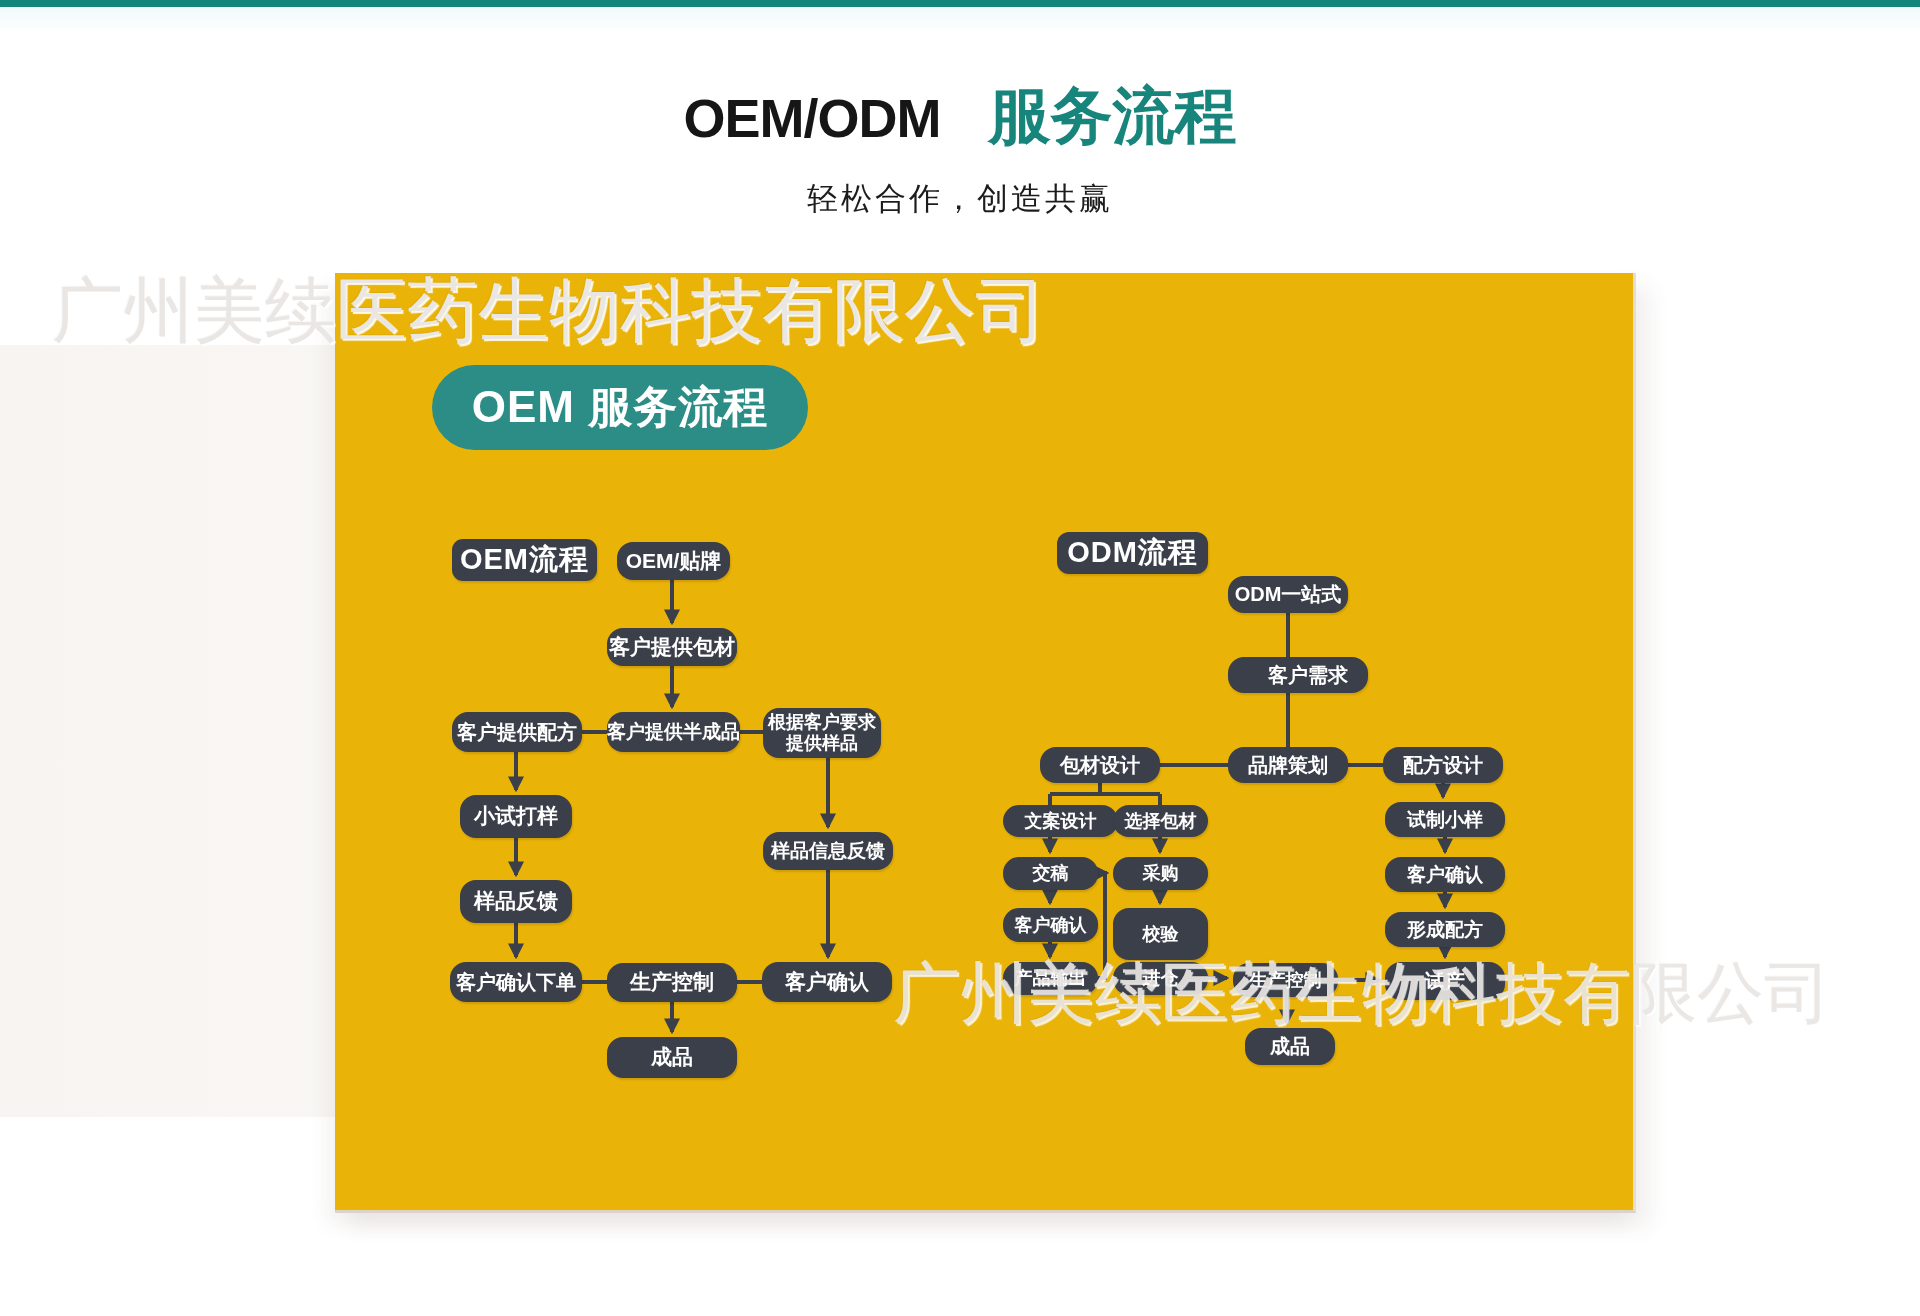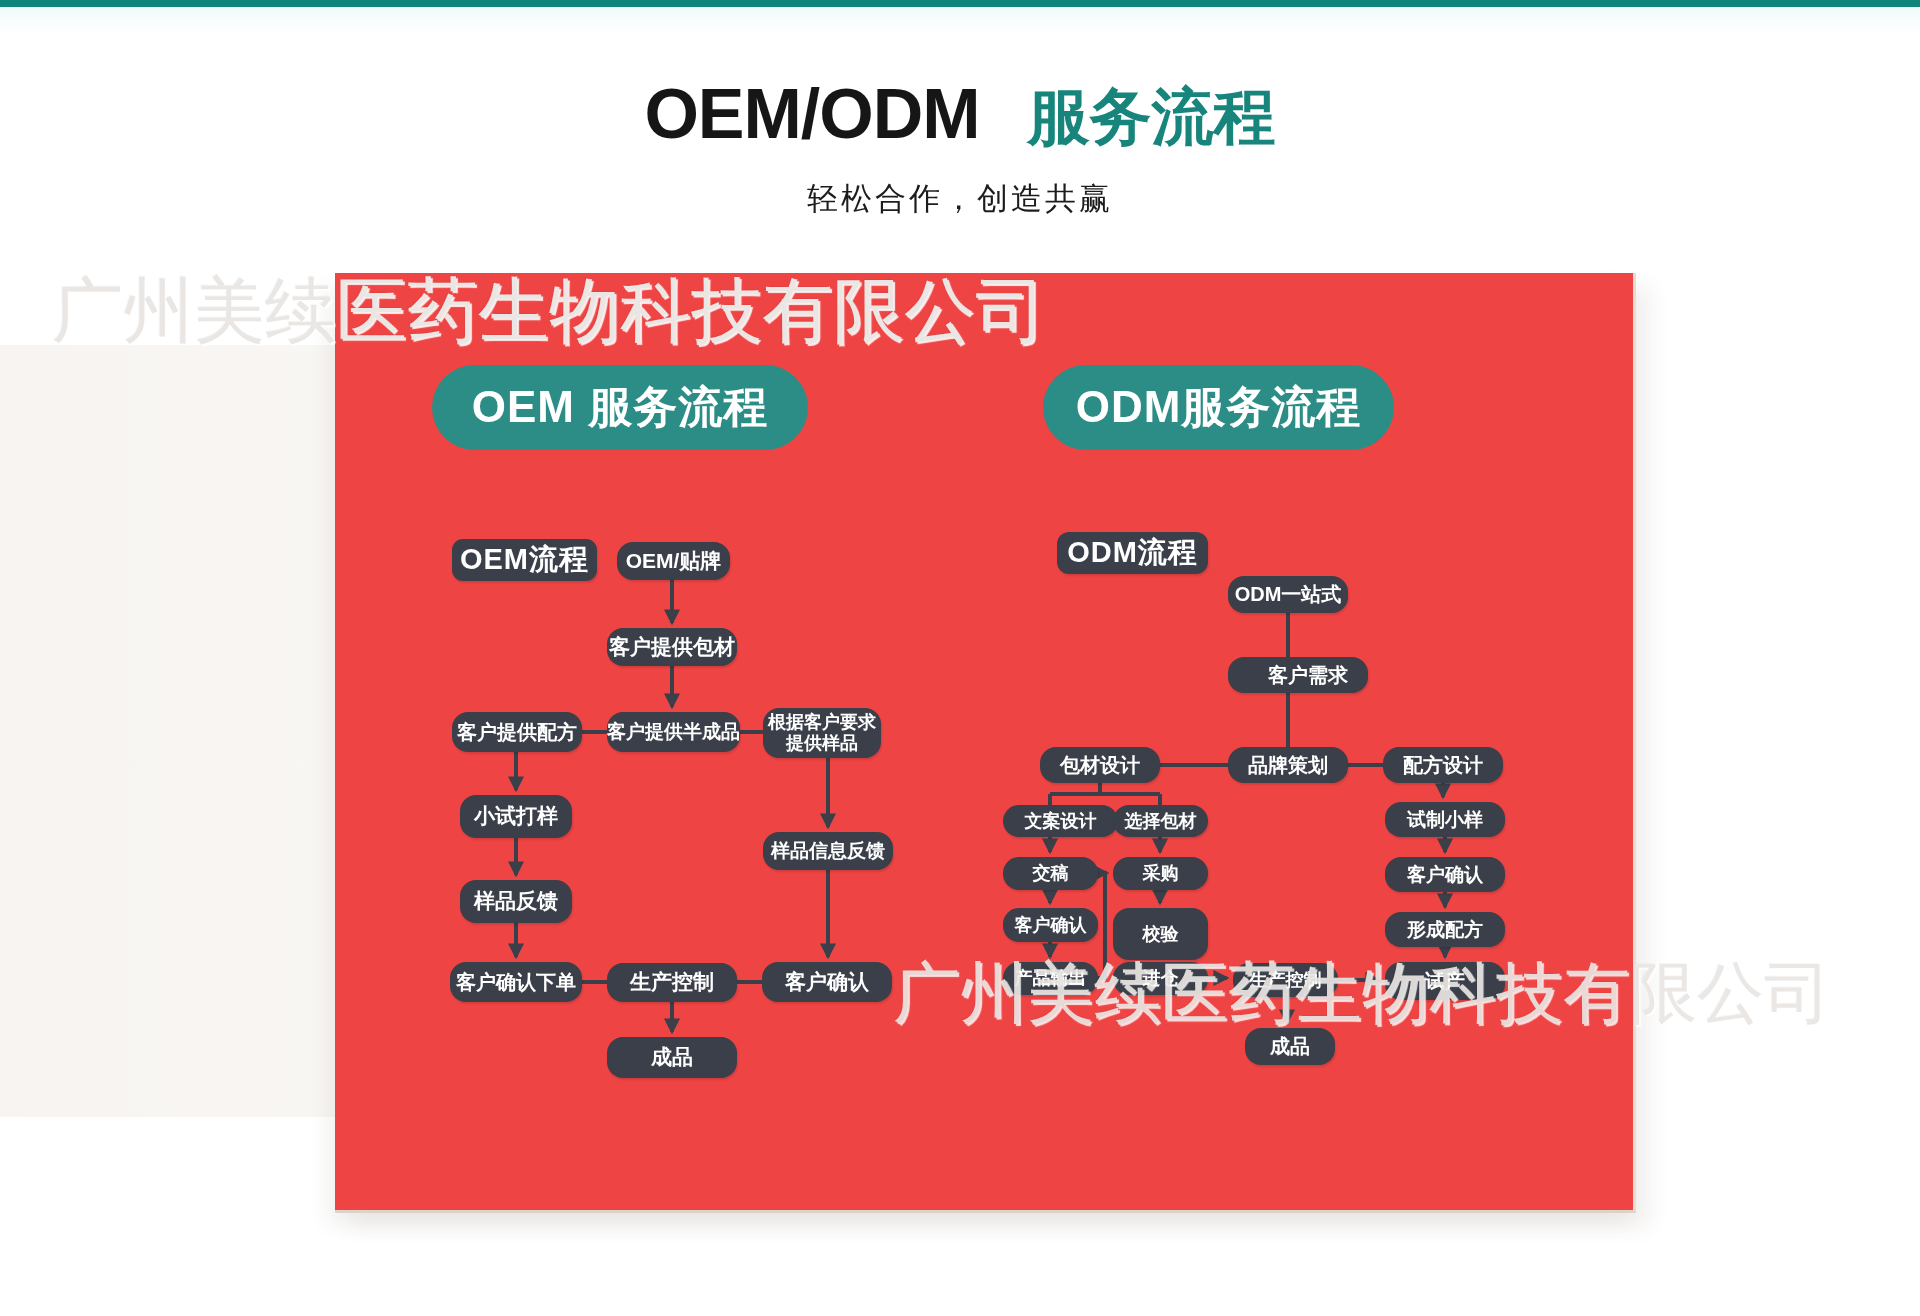--- a/index.html
+++ b/index.html
@@ -8,33 +8,33 @@
     background:#ffffff;
     font-family:"Liberation Sans","DejaVu Sans",sans-serif;
   }
   .topbar{position:absolute;left:0;top:0;width:1920px;height:7px;background:#11857b;}
   .topglow{position:absolute;left:0;top:7px;width:1920px;height:26px;
     background:linear-gradient(#f0fafb,#ffffff);}
   .bg-band{position:absolute;left:0;top:345px;width:1920px;height:772px;
     background:linear-gradient(90deg,#f7f4f1 0%,#fbf9f7 40%,#ffffff 75%);}
   .title-row{position:absolute;left:0;top:74px;width:1920px;text-align:center;
     white-space:nowrap;}
-  .title-latin{font-size:70px;font-weight:800;letter-spacing:-1px;color:#161616;
+  .title-latin{font-size:54px;font-weight:800;letter-spacing:-1px;color:#161616;
     display:inline-block;vertical-align:baseline;}
   .title-cjk{font-size:62px;font-weight:800;color:#17857c;display:inline-block;
     margin-left:48px;vertical-align:baseline;}
   .subtitle{position:absolute;left:0;top:178px;width:1920px;text-align:center;
     font-size:31px;color:#1c1c1c;letter-spacing:3px;}
   .watermark{position:absolute;color:#e9e6e3;white-space:nowrap;z-index:6;
     text-shadow:2px 2px 1px rgba(255,255,255,0.9),-1px -1px 1px rgba(0,0,0,0.04);
     pointer-events:none;}
   .wm1{left:52px;top:264px;font-size:71px;}
   .wm2{left:893px;top:948px;font-size:67px;opacity:0.92;}
   .card{position:absolute;left:335px;top:273px;width:1298px;height:937px;
-    background:#ef4444;z-index:1;
+    background:#eab308;z-index:1;
     border-right:3px solid #e6dcd4;border-bottom:3px solid #ddd2c9;
     box-shadow:-10px 12px 18px rgba(90,70,55,0.06),14px 14px 20px rgba(90,70,55,0.08);}
   .pill{position:absolute;background:#2b8d85;color:#ffffff;border-radius:44px;
     display:flex;align-items:center;justify-content:center;
     font-size:44px;font-weight:700;letter-spacing:1px;}
   .pill-oem{left:97px;top:92px;width:376px;height:85px;}
   .pill-odm{left:708px;top:92px;width:351px;height:85px;}
   .node{position:absolute;background:#3a3f49;color:#ffffff;border-radius:16px;
     display:flex;align-items:center;justify-content:center;text-align:center;
     font-weight:700;line-height:1.15;white-space:pre-line;
@@ -97,21 +97,20 @@
       <line x1="873" y1="705" x2="892" y2="705" marker-end="url(#arr)"></line>
       <line x1="1003" y1="707" x2="1044" y2="707" marker-end="url(#arr)"></line>
       <line x1="1110" y1="564" x2="1110" y2="579" marker-end="url(#arr)"></line>
       <line x1="1110" y1="619" x2="1110" y2="634" marker-end="url(#arr)"></line>
       <line x1="1110" y1="674" x2="1110" y2="684" marker-end="url(#arr)"></line>
       <line x1="952" y1="724" x2="952" y2="750" marker-end="url(#arr)"></line>
     </g>
   </svg>
 
   <div class="pill pill-oem">OEM 服务流程</div>
-  <div class="pill pill-odm">ODM服务流程</div>
 
   <div class="node badge" style="left:117px;top:266px;width:145px;height:42px;border-radius:11px;">OEM流程</div>
   <div class="node fs21" style="left:282px;top:269px;width:113px;height:38px;">OEM/贴牌</div>
   <div class="node fs21" style="left:272px;top:355px;width:130px;height:38px;">客户提供包材</div>
   <div class="node fs20" style="left:117px;top:439px;width:130px;height:40px;">客户提供配方</div>
   <div class="node fs19" style="left:272px;top:439px;width:133px;height:40px;">客户提供半成品</div>
   <div class="node fs18" style="left:428px;top:435px;width:118px;height:50px;">根据客户要求
 提供样品</div>
   <div class="node fs21" style="left:125px;top:522px;width:112px;height:43px;">小试打样</div>
   <div class="node fs21" style="left:125px;top:607px;width:112px;height:43px;">样品反馈</div>

